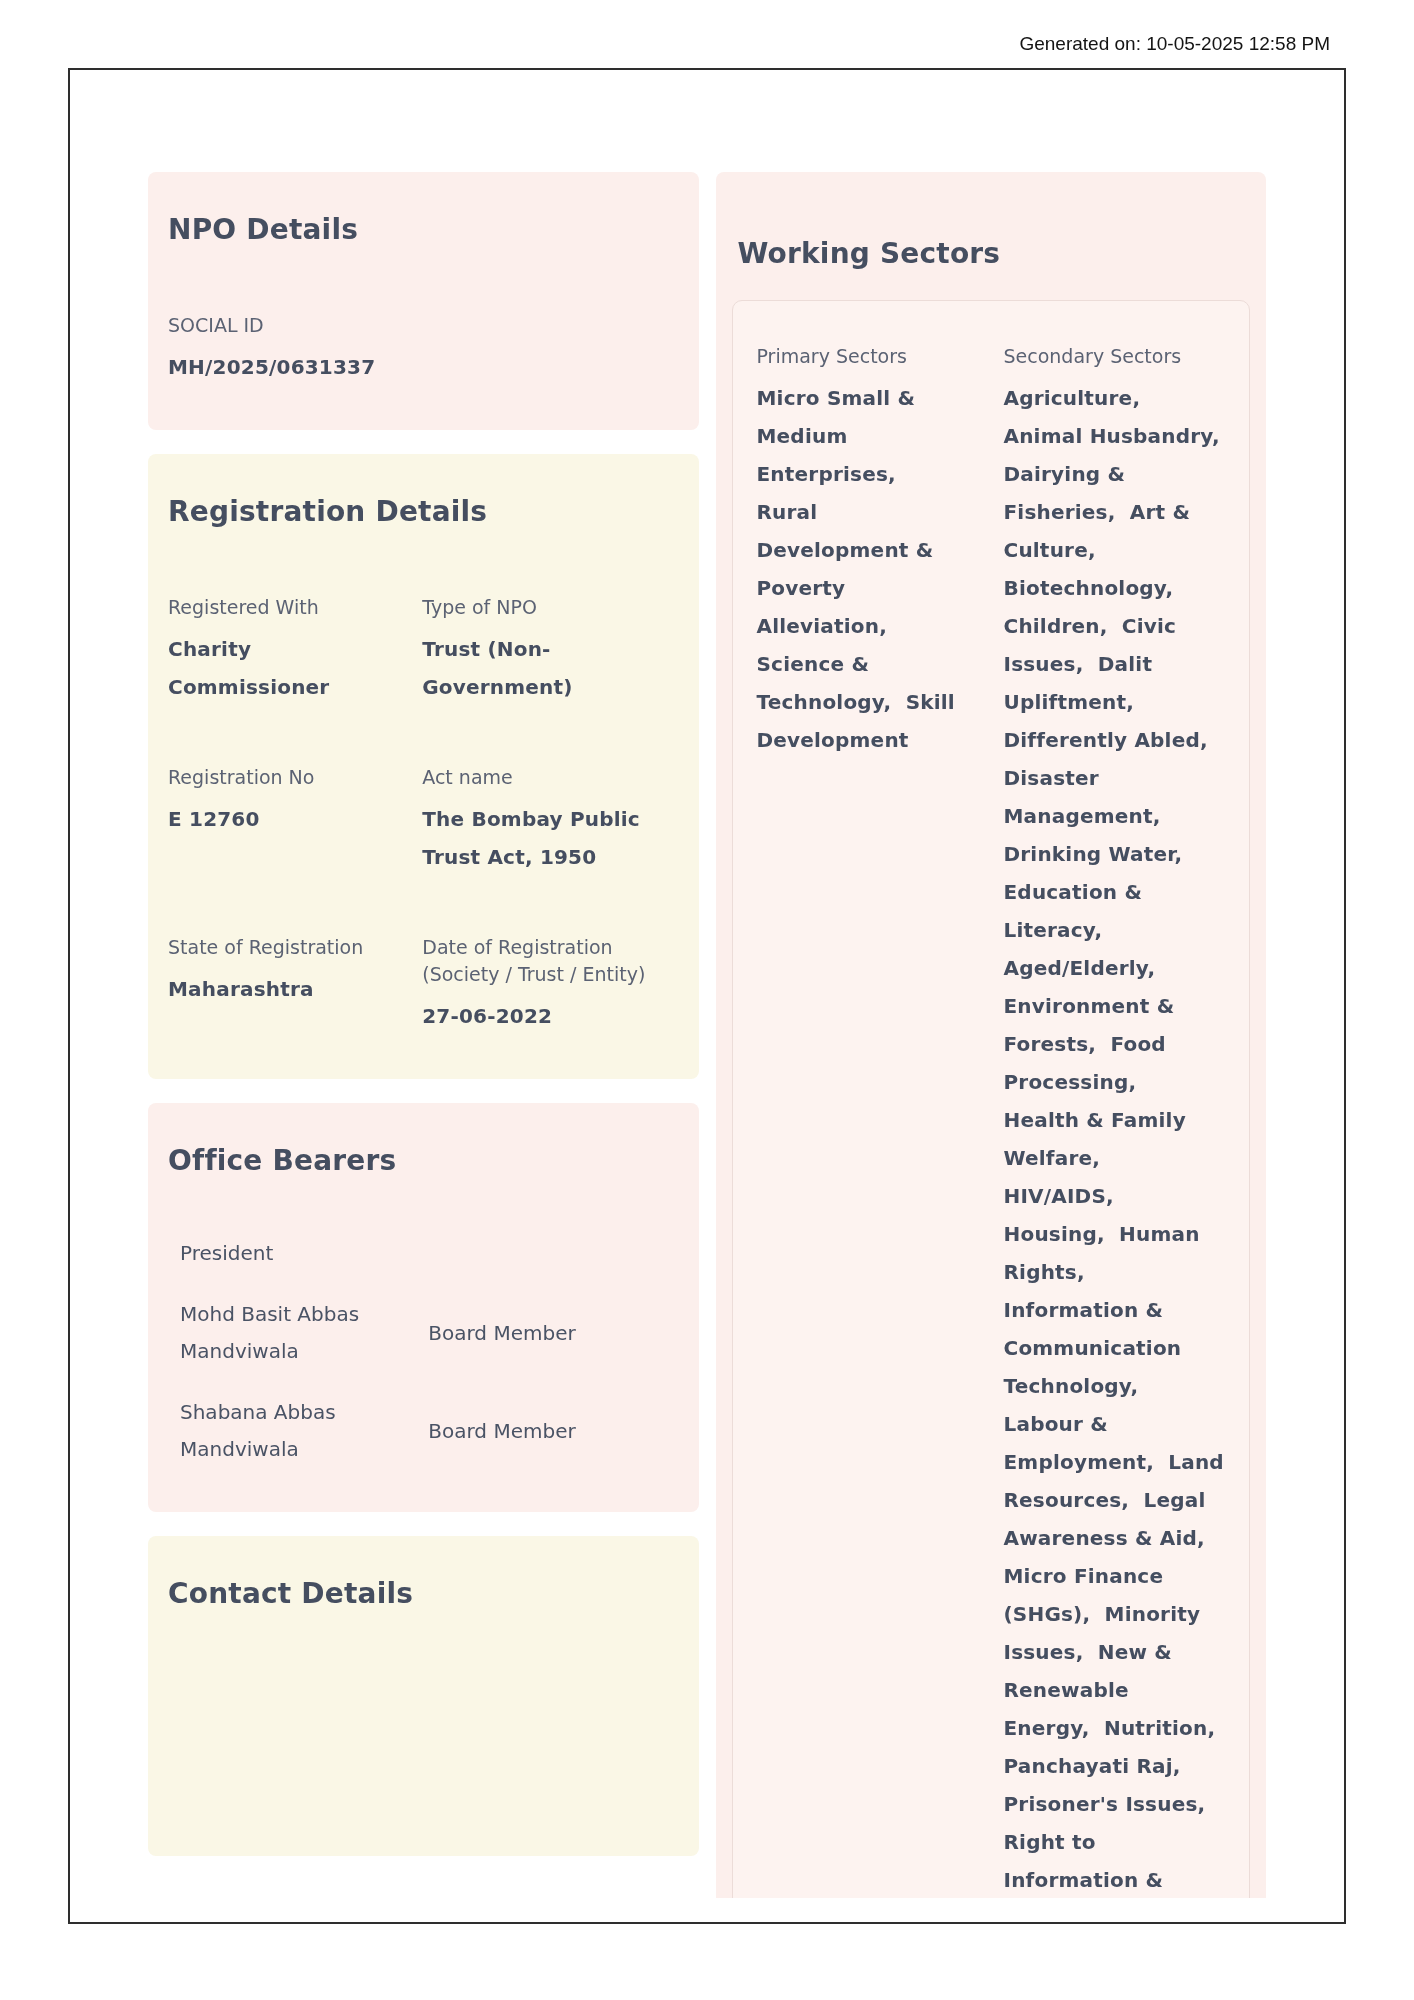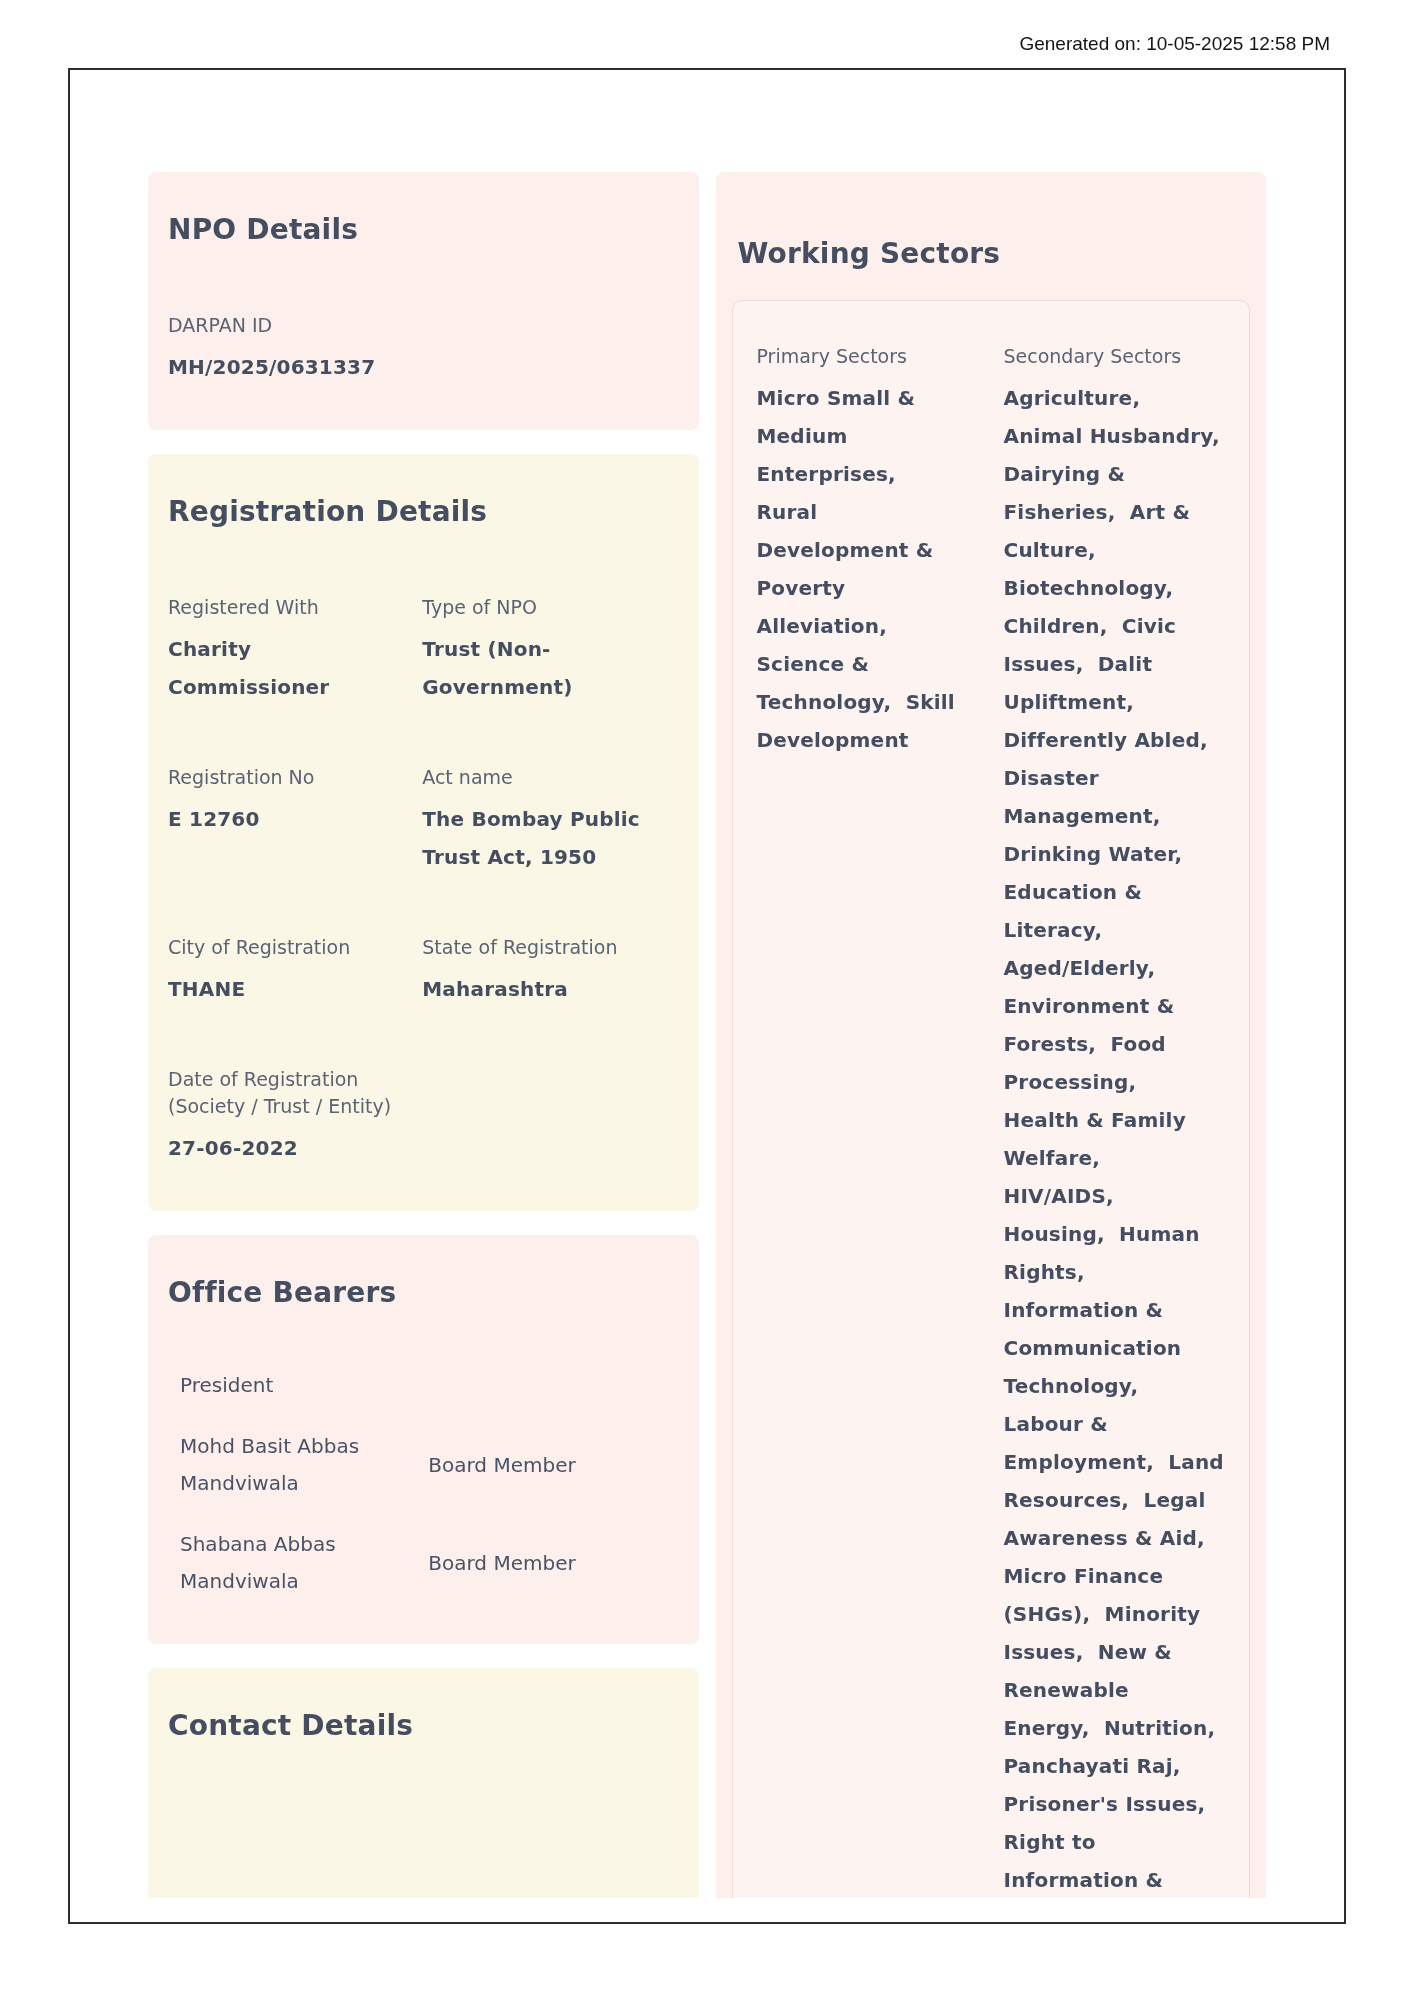--- a/index.html
+++ b/index.html
@@ -175,21 +175,21 @@
 
 
     <div class="grid">
 
       <div class="col-left">
 
         <section class="card pink">
           <h2>NPO Details</h2>
           <div class="fields">
             <div class="field">
-              <div class="field-label">DARPAN ID</div>
+              <div class="field-label">SOCIAL ID</div>
               <div class="field-value">MH/2025/0631337</div>
             </div>
           </div>
         </section>
 
         <section class="card cream">
           <h2>Registration Details</h2>
           <div class="fields">
             <div class="field">
               <div class="field-label">Registered With</div>
@@ -199,24 +199,20 @@
               <div class="field-label">Type of NPO</div>
               <div class="field-value">Trust (Non-Government)</div>
             </div>
             <div class="field">
               <div class="field-label">Registration No</div>
               <div class="field-value">E 12760</div>
             </div>
             <div class="field">
               <div class="field-label">Act name</div>
               <div class="field-value">The Bombay Public Trust Act, 1950</div>
-            </div>
-            <div class="field">
-              <div class="field-label">City of Registration</div>
-              <div class="field-value">THANE</div>
             </div>
             <div class="field">
               <div class="field-label">State of Registration</div>
               <div class="field-value">Maharashtra</div>
             </div>
             <div class="field">
               <div class="field-label">Date of Registration (Society / Trust / Entity)</div>
               <div class="field-value">27-06-2022</div>
             </div>
           </div>

